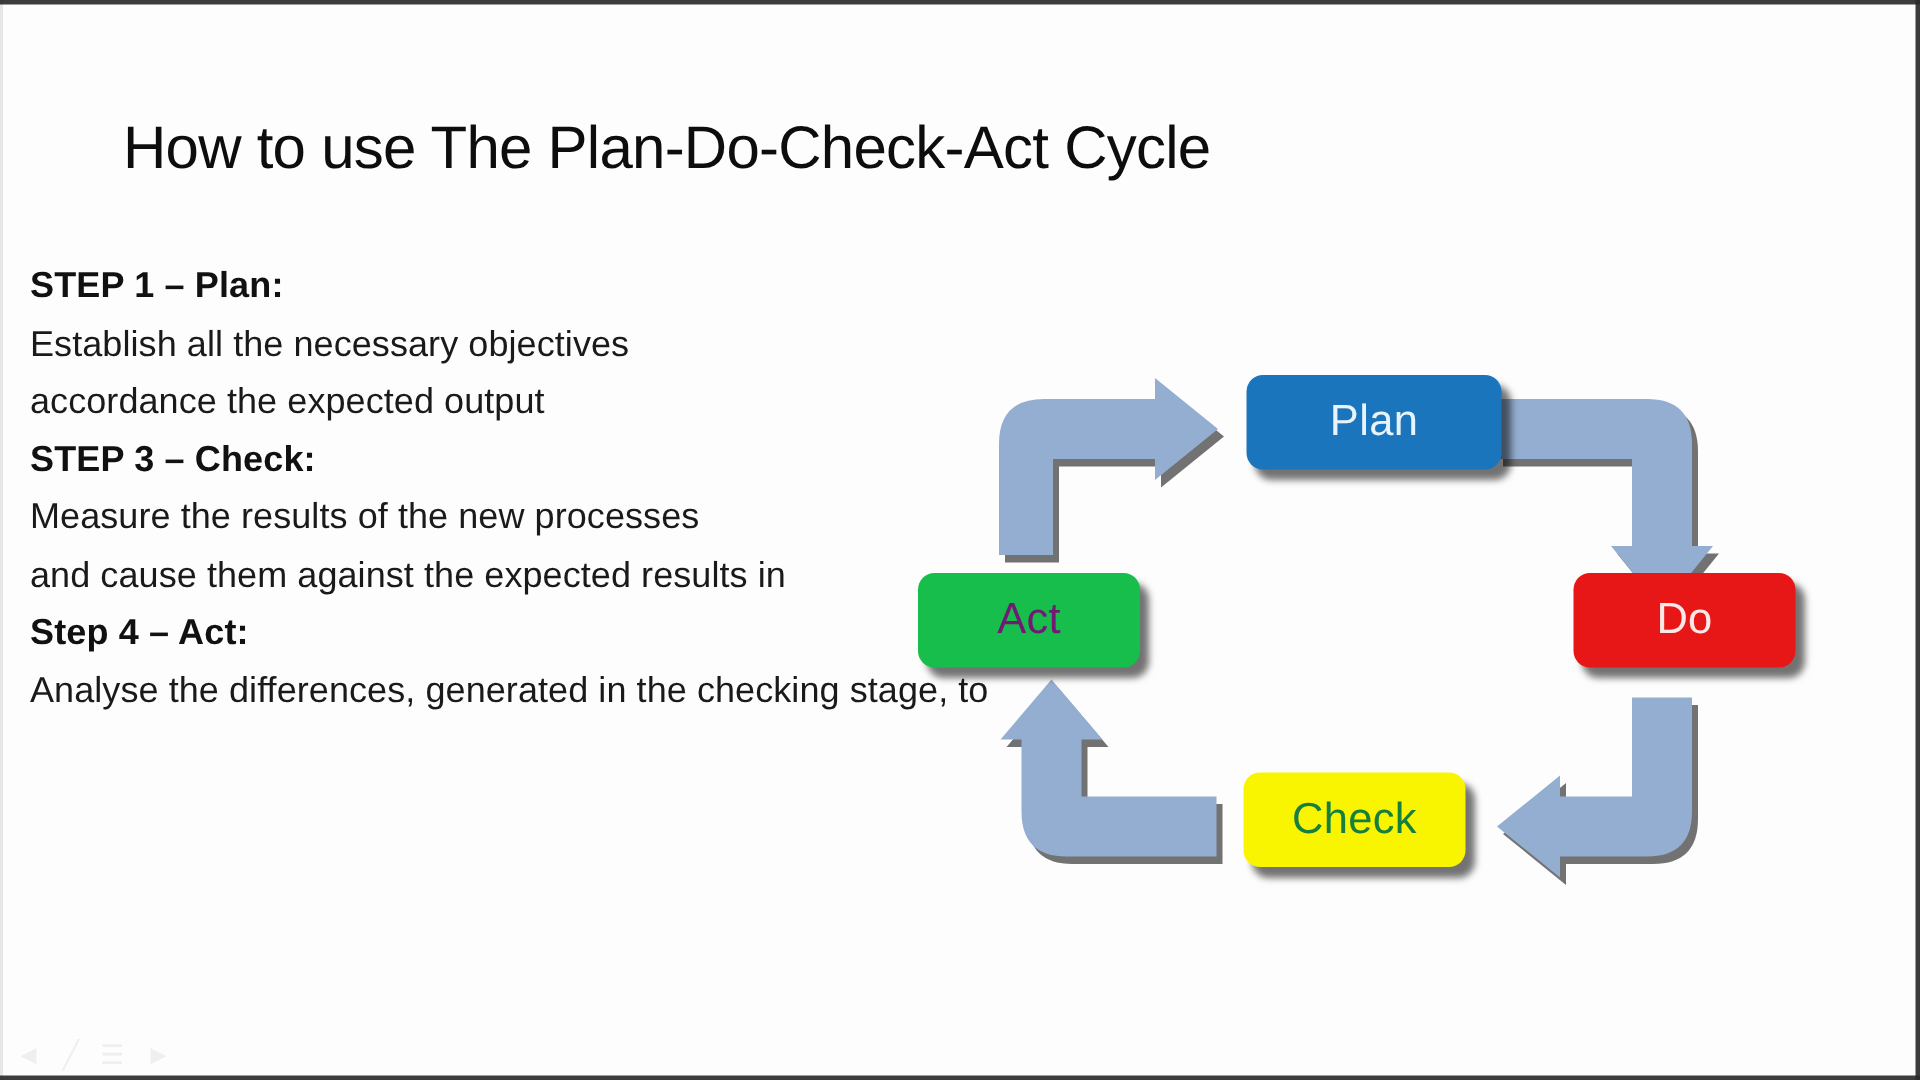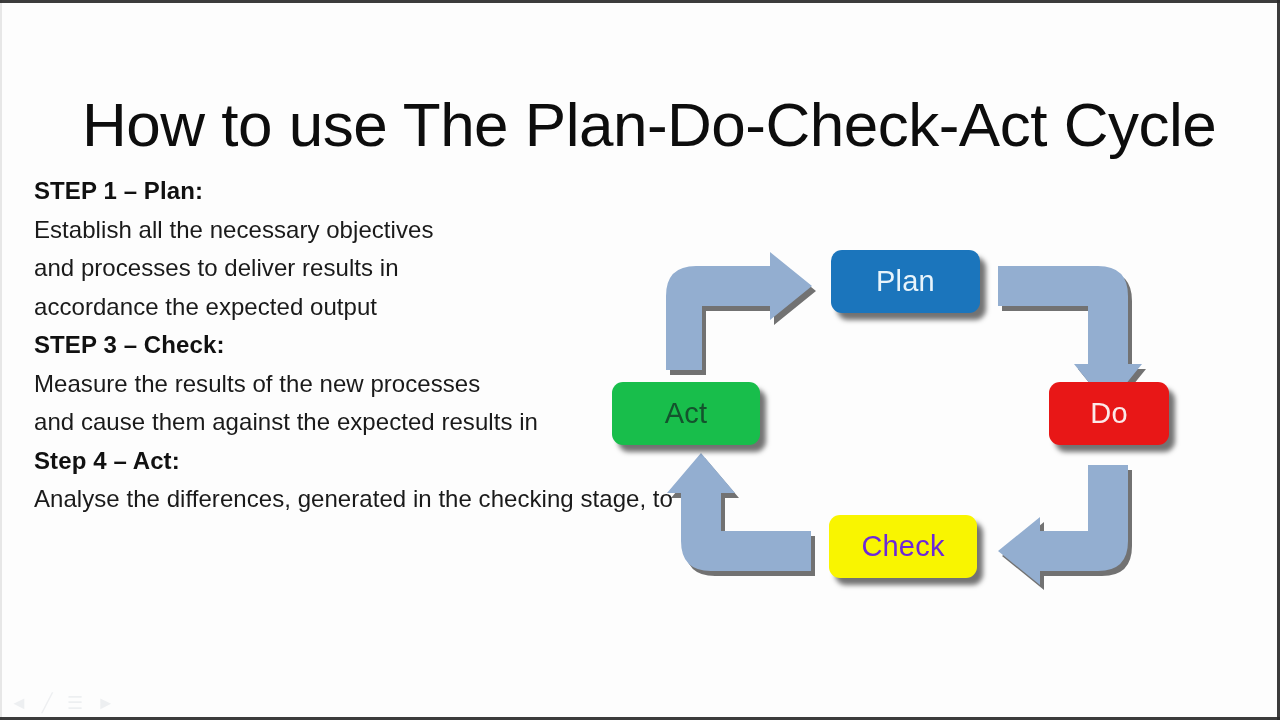--- a/index.html
+++ b/index.html
@@ -26,32 +26,32 @@
   .edge-left   { left: 0; top: 0; width: 2px;  height: 720px; opacity: .10; }
   .edge-right  { right: 0; top: 0; width: 3px; height: 720px; }
   .edge-bottom { left: 0; bottom: 0; width: 1280px; height: 3px; }
 
   
   #page-title {
     position: absolute;
     left: 82px;
     top: 52px;
     width: 1140px;
-    font-size: 62px;
+    font-size: 40px;
     line-height: 1.0;
     font-weight: 400;
     letter-spacing: -0.5px;
     color: #0d0d0d;
     white-space: nowrap;
   }
 
   
   #steps {
     position: absolute;
-    left: 34px;
+    left: 20px;
     top: 172px;
     width: 1150px;
   }
   .step-block { margin: 0; }
   .step-heading {
     font-size: 24px;
     font-weight: 700;
     line-height: 38.5px;
     color: #111111;
     letter-spacing: 0.1px;
@@ -78,22 +78,22 @@
     border-radius: 11px;
     display: flex;
     align-items: center;
     justify-content: center;
     color: #ffffff;
     font-size: 29px;
     font-weight: 400;
     letter-spacing: 0.2px;
     box-shadow: 6px 7px 5px rgba(0,0,0,0.55);
   }
-  #node-plan  { left: 231px; top: 20px;  width: 149px; height: 63px; }
-  #node-do    { left: 449px; top: 152px; width: 120px; height: 63px; }
+  #node-plan  { left: 231px; top: 20px;  width: 170px; height: 63px; }
+  #node-do    { left: 449px; top: 152px; width: 148px; height: 63px; }
   #node-check { left: 229px; top: 285px; width: 148px; height: 63px; }
   #node-act   { left: 12px;  top: 152px; width: 148px; height: 63px; }
 
   .arrow { position: absolute; }
   .arrow svg { display: block; overflow: visible; }
   #arrow-act-plan   { left: 62px;  top: 22px;  }
   #arrow-plan-do    { left: 398px; top: 22px;  }
   #arrow-do-check   { left: 398px; top: 235px; }
   #arrow-check-act  { left: 55px;  top: 235px; }
 
@@ -125,21 +125,20 @@
   <div class="edge edge-bottom"></div>
 
   <h1 id="page-title">How to use The Plan-Do-Check-Act Cycle</h1>
 
   <div id="steps">
 
     <div class="step-block">
       <div class="step-heading">STEP 1 – Plan:</div>
       <div class="step-body">
         <span class="ln">Establish all the necessary objectives</span>
-        <span class="ln">and processes to deliver results in</span>
         <span class="ln">accordance the expected output</span>
       </div>
     </div>
 
 
     <div class="step-block">
       <div class="step-heading">STEP 3 – Check:</div>
       <div class="step-body">
         <span class="ln">Measure the results of the new processes</span>
         <span class="ln">and cause them against the expected results in</span>
@@ -188,22 +187,22 @@
       <svg width="170" height="130" viewBox="0 0 170 130">
         <g transform="translate(4,5)">
           <path d="M156,106 L56,106 Q26,106 26,76 L26,28 L12,28 L46,-12 L80,28 L66,28 L66,66 L156,66 Z" fill="rgba(0,0,0,0.55)"></path>
         </g>
         <path d="M156,106 L56,106 Q26,106 26,76 L26,28 L12,28 L46,-12 L80,28 L66,28 L66,66 L156,66 Z" fill="#93AED0"></path>
       </svg>
     </div>
 
     <div class="node" id="node-plan" style="background:#1B75BC; color:#E8F4FB;">Plan</div>
     <div class="node" id="node-do" style="background:#E81717; color:#FBE9E9;">Do</div>
-    <div class="node" id="node-check" style="background:#F9F500; color:#6d28d9;">Check</div>
-    <div class="node" id="node-act" style="background:#18BE4B; color:#14532d;">Act</div>
+    <div class="node" id="node-check" style="background:#F9F500; color:#15803d;">Check</div>
+    <div class="node" id="node-act" style="background:#18BE4B; color:#701a75;">Act</div>
 
   </div>
 
   <div id="watermark">
     <span class="wm-glyph">◄</span>
     <span class="wm-glyph">╱</span>
     <span class="wm-glyph">☰</span>
     <span class="wm-glyph">►</span>
   </div>
 

